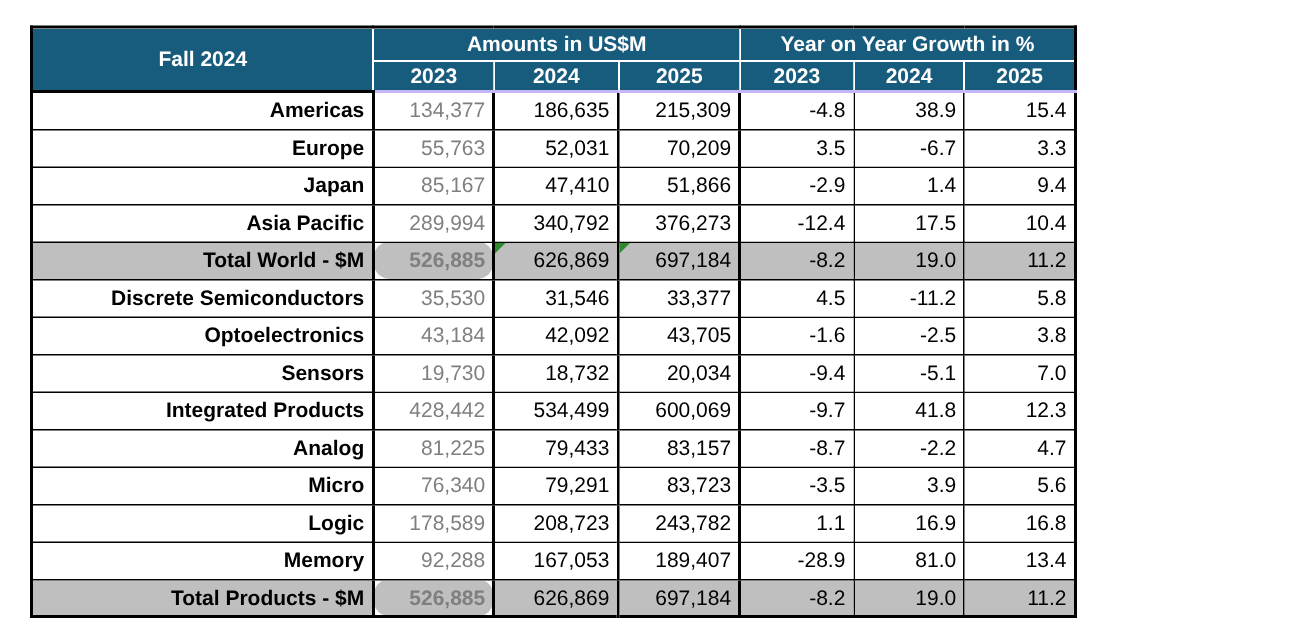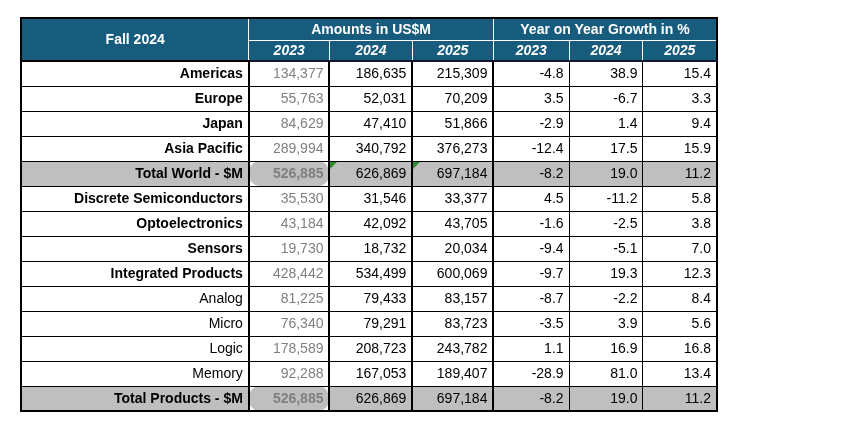--- a/index.html
+++ b/index.html
@@ -17,26 +17,26 @@
     box-sizing: border-box; white-space: nowrap; overflow: hidden;
     font-size: 14px; line-height: 1.1; padding: 0 5px;
   }
   
   thead th {
     background: var(--header-bg, #175B7D);
     color: #fff; font-weight: bold; text-align: center;
     border: 1px solid #fff;
   }
   thead tr.group-row th { height: 22px; }
-  thead tr.years-row th { height: 21px; border-bottom: 2px solid #0f172a; font-style: italic; }
+  thead tr.years-row th { height: 21px; border-bottom: 2px solid #c4b5fd; }
   thead th.corner { border-bottom: 2px solid #000; }
   
   tbody td { border: 1px solid #000; height: 25px; background: #fff; color: #000; }
   tbody td.label { text-align: right; font-weight: bold; }
-  tbody tr.sub td.label { font-weight: normal; }
+  tbody tr.sub td.label { font-weight: bold; }
   tbody td.num { text-align: right; position: relative; }
   tbody td.c-label, tbody td.c-a23, tbody td.c-a24, tbody td.c-a25 { border-right: 2px solid #000; }
   tbody td.c-a23 { color: var(--muted, #7F7F7F); }
   tbody tr.main td.c-a24, tbody tr.main td.c-a25 { font-weight: normal; }
   tbody tr.total td { background: var(--total-bg, #BFBFBF); }
   tbody tr.total td.c-a23 { font-weight: bold; border-radius: 11px; }
   
   .flag {
     position: absolute; top: 0; left: 0; width: 0; height: 0;
     border-top: 7px solid var(--flag, #2E8B2E);
@@ -86,35 +86,35 @@
     <td class="label c-label">Europe</td>
     <td class="num c-a23">55,763</td>
     <td class="num c-a24">52,031</td>
     <td class="num c-a25">70,209</td>
     <td class="num c-g23">3.5</td>
     <td class="num c-g24">-6.7</td>
     <td class="num c-g25">3.3</td>
   </tr>
         <tr class="main">
     <td class="label c-label">Japan</td>
-    <td class="num c-a23">84,629</td>
+    <td class="num c-a23">85,167</td>
     <td class="num c-a24">47,410</td>
     <td class="num c-a25">51,866</td>
     <td class="num c-g23">-2.9</td>
     <td class="num c-g24">1.4</td>
     <td class="num c-g25">9.4</td>
   </tr>
         <tr class="main">
     <td class="label c-label">Asia Pacific</td>
     <td class="num c-a23">289,994</td>
     <td class="num c-a24">340,792</td>
     <td class="num c-a25">376,273</td>
     <td class="num c-g23">-12.4</td>
     <td class="num c-g24">17.5</td>
-    <td class="num c-g25">15.9</td>
+    <td class="num c-g25">10.4</td>
   </tr>
         <tr class="total main">
     <td class="label c-label">Total World - $M</td>
     <td class="num c-a23">526,885</td>
     <td class="num c-a24">626,869<span class="flag"></span></td>
     <td class="num c-a25">697,184<span class="flag"></span></td>
     <td class="num c-g23">-8.2</td>
     <td class="num c-g24">19.0</td>
     <td class="num c-g25">11.2</td>
   </tr>
@@ -144,31 +144,31 @@
     <td class="num c-g23">-9.4</td>
     <td class="num c-g24">-5.1</td>
     <td class="num c-g25">7.0</td>
   </tr>
         <tr class="main">
     <td class="label c-label">Integrated Products</td>
     <td class="num c-a23">428,442</td>
     <td class="num c-a24">534,499</td>
     <td class="num c-a25">600,069</td>
     <td class="num c-g23">-9.7</td>
-    <td class="num c-g24">19.3</td>
+    <td class="num c-g24">41.8</td>
     <td class="num c-g25">12.3</td>
   </tr>
         <tr class="sub">
     <td class="label c-label">Analog</td>
     <td class="num c-a23">81,225</td>
     <td class="num c-a24">79,433</td>
     <td class="num c-a25">83,157</td>
     <td class="num c-g23">-8.7</td>
     <td class="num c-g24">-2.2</td>
-    <td class="num c-g25">8.4</td>
+    <td class="num c-g25">4.7</td>
   </tr>
         <tr class="sub">
     <td class="label c-label">Micro</td>
     <td class="num c-a23">76,340</td>
     <td class="num c-a24">79,291</td>
     <td class="num c-a25">83,723</td>
     <td class="num c-g23">-3.5</td>
     <td class="num c-g24">3.9</td>
     <td class="num c-g25">5.6</td>
   </tr>

